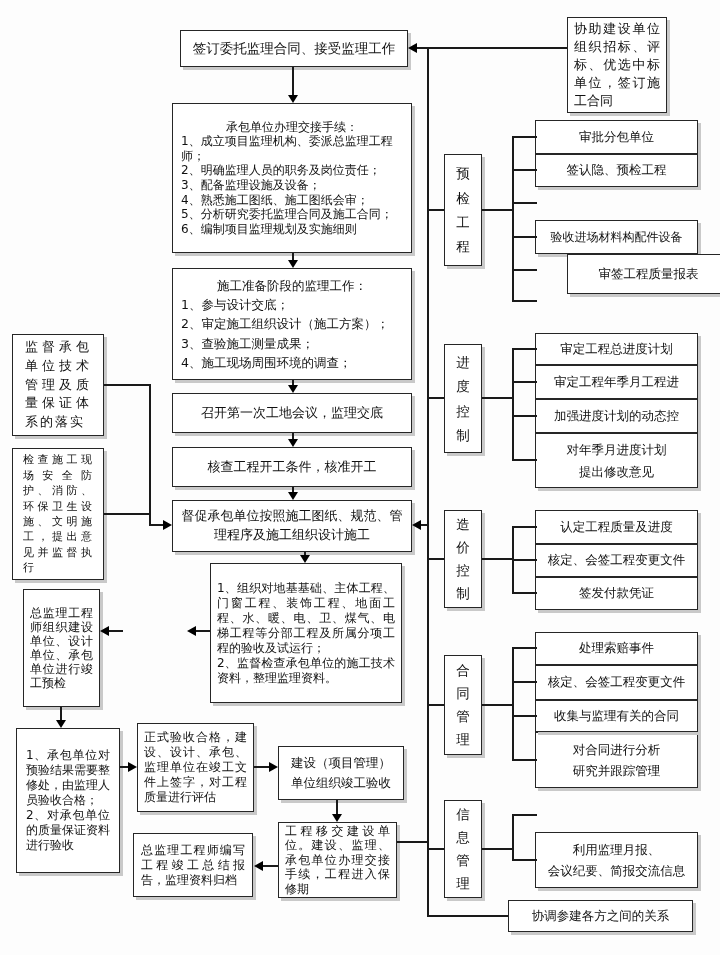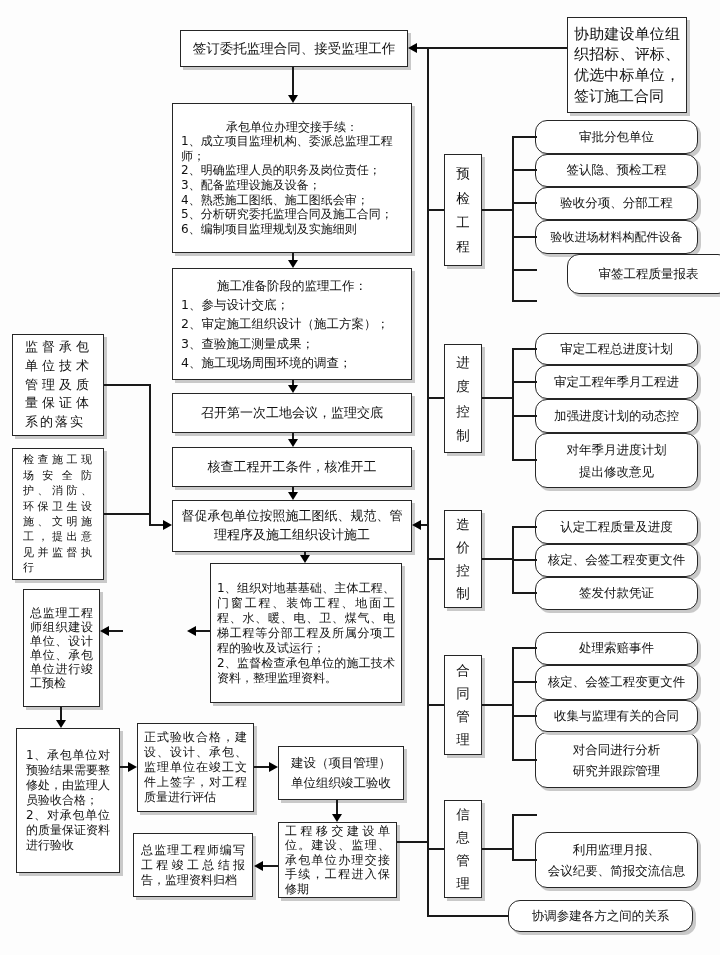--- a/index.html
+++ b/index.html
@@ -8,37 +8,37 @@
   .node{position:absolute;background:#fff;border:1.5px solid #262626;box-sizing:border-box;
         box-shadow:3px 3px 0 #c9c9c9;display:flex;flex-direction:column;
         align-items:center;justify-content:center;}
   .ctr{text-align:center;}
   .pre{white-space:pre-line;}
   .jt{text-align:justify;word-break:break-all;}
   .list{align-items:stretch;justify-content:center;padding:3px 8px;}
   .list .title{text-align:center;}
   .list .body{white-space:pre-line;text-align:left;}
   .vlabel-text{width:1em;word-break:break-all;text-align:center;font-size:13.5px;line-height:1.8;}
-  .child{font-size:12.5px;border-radius:12px;}
+  .child{font-size:12.5px;}
   .ln{position:absolute;background:#1a1a1a;}
   .arr{position:absolute;width:0;height:0;border-style:solid;border-color:transparent;}
   .arr.d{border-width:8px 5px 0 5px;border-top-color:#000;}
   .arr.l{border-width:5px 9px 5px 0;border-right-color:#000;}
   .arr.r{border-width:5px 0 5px 9px;border-left-color:#000;}
 </style>
 </head>
 <body>
 
 <div id="canvas">
 
   <div class="node" style="left:180px;top:30px;width:228px;height:37px;font-size:13.5px">
     <div class="ctr">签订委托监理合同、接受监理工作</div>
   </div>
 
-  <div class="node" style="left:567px;top:17px;width:120px;height:96px;font-size:15px;line-height:1.38">
+  <div class="node" style="left:567px;top:17px;width:100px;height:96px;font-size:13px;line-height:1.38">
     <div class="jt" style="padding:2px 6px">协助建设单位组织招标、评标、优选中标单位，签订施工合同</div>
   </div>
 
   <div class="node list" style="left:172px;top:103px;width:240px;height:150px;font-size:12px;line-height:1.21">
     <div class="title">承包单位办理交接手续：</div>
     <div class="body">1、成立项目监理机构、委派总监理工程师；
 2、明确监理人员的职务及岗位责任；
 3、配备监理设施及设备；
 4、熟悉施工图纸、施工图纸会审；
 5、分析研究委托监理合同及施工合同；
@@ -119,23 +119,20 @@
   </div>
   <div class="node" style="left:444px;top:800px;width:38px;height:98px">
     <div class="vlabel-text" style="line-height:1.7">信息管理</div>
   </div>
 
   <div class="node child" style="left:535px;top:120px;width:163px;height:34px">
     <div class="ctr">审批分包单位</div>
     </div>
   <div class="node child" style="left:535px;top:154px;width:163px;height:33px">
     <div class="ctr">签认隐、预检工程</div>
-    </div>
-  <div class="node child" style="left:535px;top:187px;width:163px;height:33px">
-    <div class="ctr">验收分项、分部工程</div>
     </div>
   <div class="node child" style="left:535px;top:220px;width:163px;height:34px;font-size:12px">
     <div class="ctr">验收进场材料构配件设备</div>
     </div>
   <div class="node child" style="left:567px;top:254px;width:163px;height:40px">
     <div class="ctr">审签工程质量报表</div>
     </div>
 
   <div class="node child" style="left:535px;top:333px;width:163px;height:32px">
     <div class="ctr">审定工程总进度计划</div>

